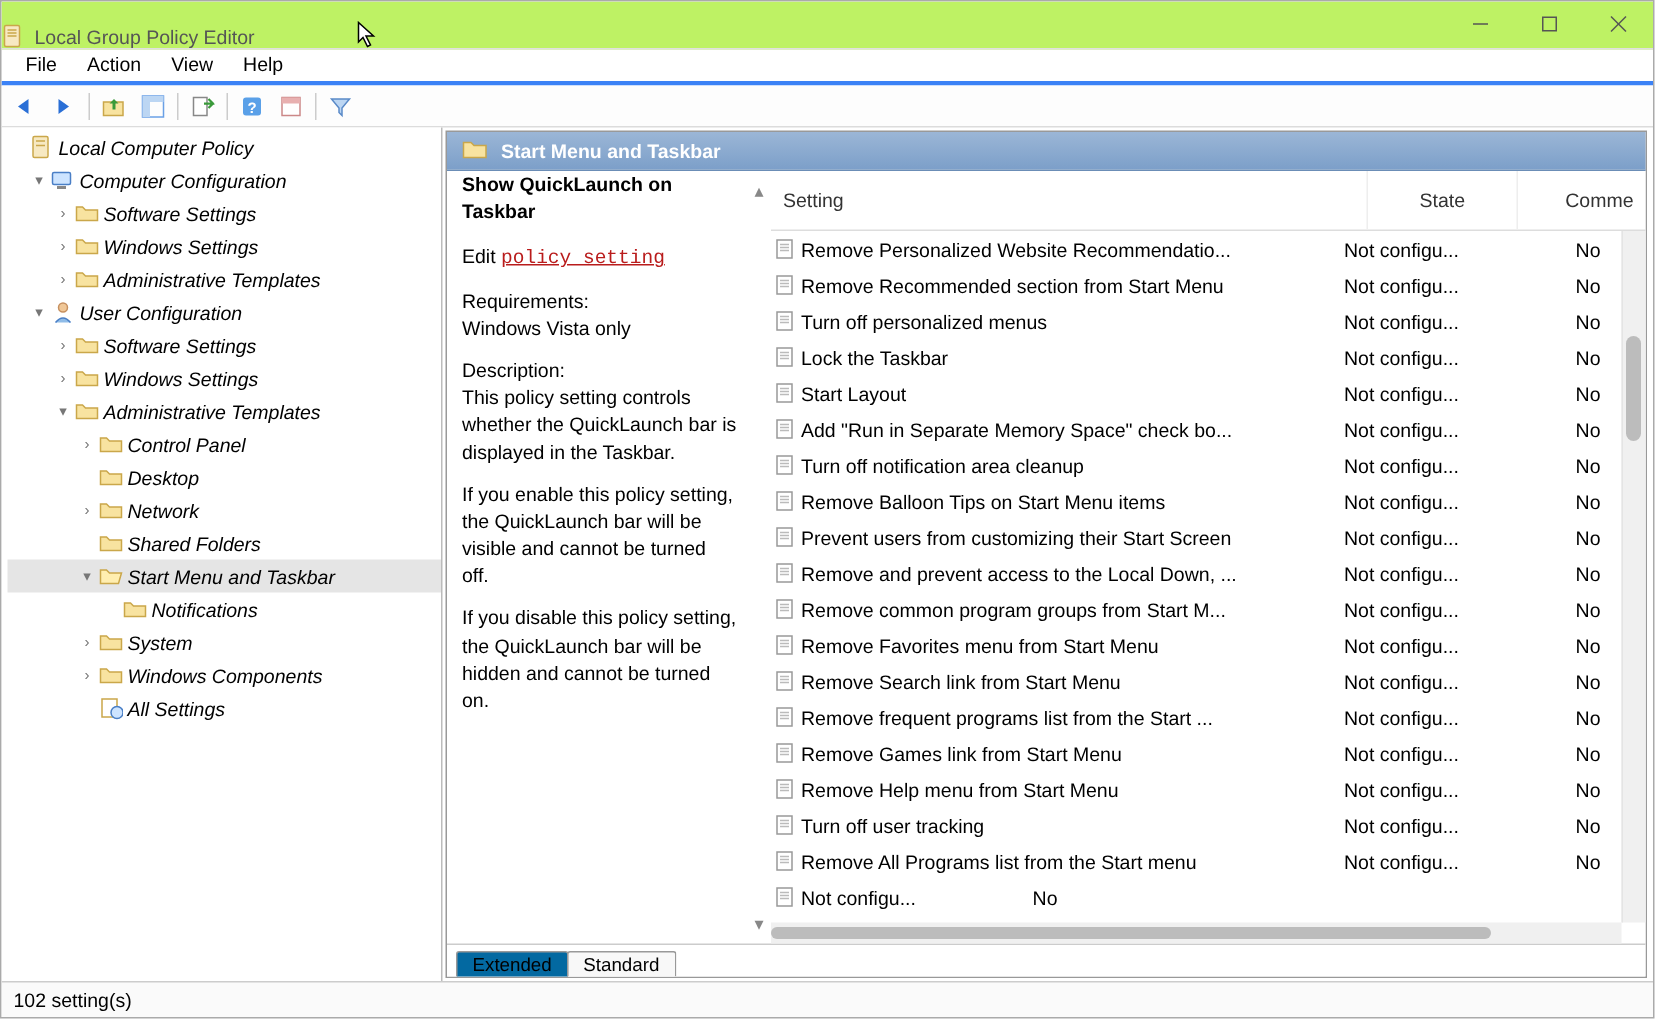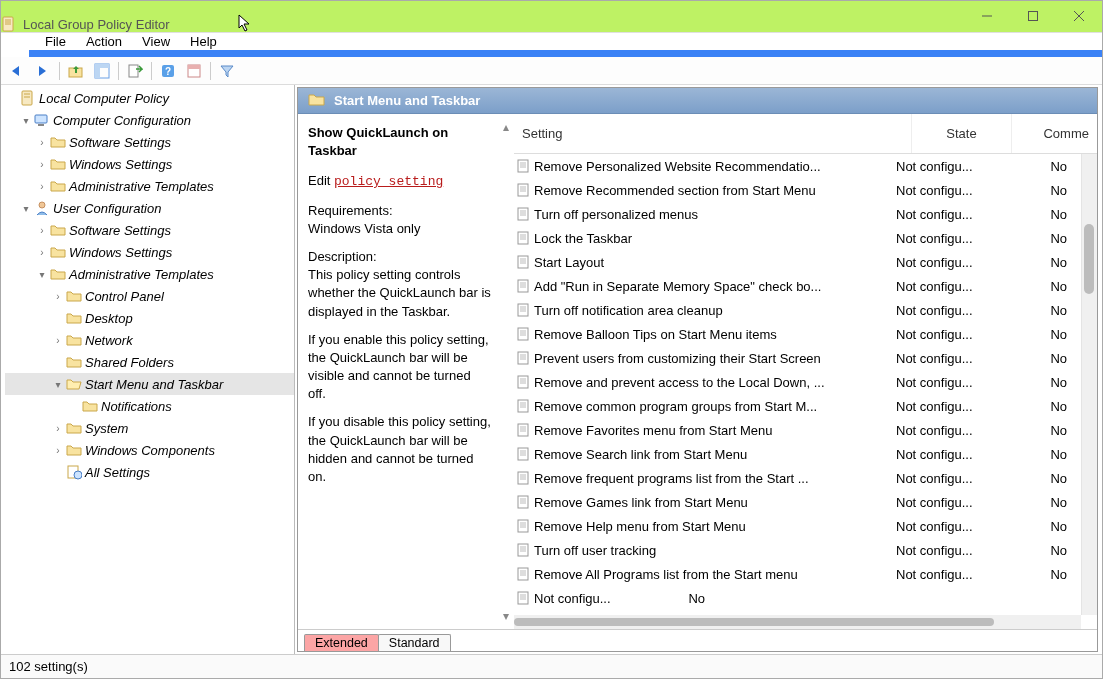--- a/index.html
+++ b/index.html
@@ -31,25 +31,24 @@
     width: 46px; height: 32px;
     display: flex; align-items: center; justify-content: center;
     color: #555;
     font-size: 14px;
   }
 
   
   .menubar {
     height: 24px;
     display: flex;
-    align-items: center;
+    align-items: flex-start;
     padding: 0 6px;
-    border-bottom: 7px solid #3b82f6;
+    border-bottom: 3px solid #3b82f6;
     gap: 0;
-    margin-left: 28px;
   }
   .menubar .menu-item { padding: 2px 10px; }
 
   
   .toolbar {
     height: 28px;
     display: flex;
     align-items: center;
     padding: 0 6px;
     gap: 6px;
@@ -91,21 +90,21 @@
     color: #fff;
     display:flex; align-items:center;
     padding-left: 10px;
     font-weight: 600;
     gap: 8px;
     border-bottom: 1px solid #6b8db6;
   }
   .rp-body { flex:1; display:flex; min-height:0; background:#fff;}
   .desc-pane {
     width: 200px;
-    padding: 10px 6px 10px 10px;
+    padding: 0 6px 10px 10px;
     overflow:hidden;
     font-size:13px;
     line-height:1.4;
   }
   .desc-pane .sel-title { font-weight:700; margin-bottom:12px;}
   .desc-pane a { color:#b91c1c; text-decoration:underline;font-family:Liberation Mono, monospace;}
   .desc-pane p { margin-bottom:10px;}
   .vscroll-gutter { width:16px; display:flex; flex-direction:column; justify-content:space-between; align-items:center; color:#888; font-size:12px; padding:6px 0;}
   .list-pane { flex:1; display:flex; flex-direction:column; min-width:0;}
   .list-header {
@@ -123,21 +122,21 @@
   .row .r-icon { width:20px; display:flex; align-items:center; justify-content:center;}
   .row .r-set { flex:1; min-width:0; overflow:hidden; text-overflow:ellipsis; white-space:nowrap; padding-right:8px;}
   .row .r-state { width:100px; overflow:hidden; text-overflow:ellipsis; white-space:nowrap;}
   .row .r-comment { width:85px; text-align:right; padding-right:14px;}
   .right-vscroll { width:16px; background:#f0f0f0; position:relative; border-left:1px solid #e4e4e4;}
   .right-vscroll .thumb { position:absolute; top:70px; left:2px; width:10px; height:70px; background:#bcbcbc; border-radius:5px;}
   .hscroll { height:14px; background:#f0f0f0; margin:0 16px 0 0; position:relative;}
   .hscroll .thumb { position:absolute; left:0; top:3px; height:8px; width:480px; background:#bcbcbc; border-radius:4px;}
   .tabs-row { height:22px; display:flex; align-items:flex-end; padding-left:6px; background:#fff; border-top:1px solid #ccc;}
   .tab { border:1px solid #999; border-bottom:none; padding:1px 10px; border-top-left-radius:2px; border-top-right-radius:2px; background:#f8f8f8; margin-right:-1px; font-size:12.5px;}
-  .tab.active { background:#fca5a5; position:relative; z-index:1;}
+  .tab.active { background:#0369a1; position:relative; z-index:1;}
 
   
   .statusbar {
     height: 24px;
     border-top: 1px solid #ccc;
     display:flex;
     align-items:center;
     padding: 0 8px;
     background:#fafafa;
     font-size:13px;

